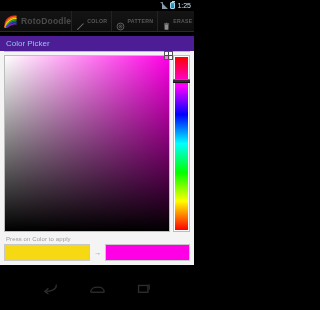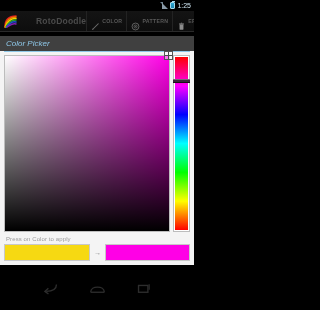--- a/index.html
+++ b/index.html
@@ -37,21 +37,21 @@
 
   
   .actionbar{
     position:absolute; top:11px; left:0; width:194px; height:21px;
     background:linear-gradient(#141414,#0d0d0d);
     border-bottom:1px solid #2a2a2a;
     display:flex; align-items:center;
   }
   .logo{ width:15px; height:15px; margin-left:3px; position:relative; flex:0 0 auto;}
   .apptitle{
-    color:#4b4b4b; font-size:8.5px; font-weight:bold; margin-left:18px;
+    color:#4b4b4b; font-size:8.5px; font-weight:bold; margin-left:3px;
     letter-spacing:.2px; white-space:nowrap;
   }
   .ab-actions{ margin-left:auto; display:flex; align-items:center; height:100%; }
   .ab-item{
     display:flex; align-items:center; gap:2px; height:100%;
     padding:0 4px; border-left:1px solid #232323;
   }
   .ab-item .lbl{ color:#5a5a5a; font-size:5.2px; font-weight:bold; letter-spacing:.3px; }
   .ab-icon{ width:9px; height:9px; display:block; }
   .ab-overflow{
@@ -60,21 +60,21 @@
   }
   .ab-overflow i{ width:1.5px; height:1.5px; background:#5a5a5a; border-radius:50%; display:block; }
 
   
   .dialog{
     position:absolute; top:36px; left:0; width:194px; height:229px;
     background:#f4f4f4; display:flex; flex-direction:column;
   }
   .dlg-title{
     height:15px; padding:0 6px; display:flex; align-items:center;
-    color:#8fc7e8; font-size:8px; background:#404040;font-style:italic;
+    color:#8fc7e8; font-size:8px; background:#4c1d95;
   }
   .dlg-divider{ height:1px; background:#8fc7e8; margin:0 4px; }
 
   .dlg-body{ flex:1; display:flex; flex-direction:column; padding:3px 4px 4px 4px; }
 
   .picker-row{ display:flex; gap:3px; flex:1; min-height:0; }
   .sv-wrap{
     flex:1; position:relative; border:1px solid #bdbdbd; background:#fff; min-width:0;
   }
   .sv-square{ position:absolute; inset:0; }

